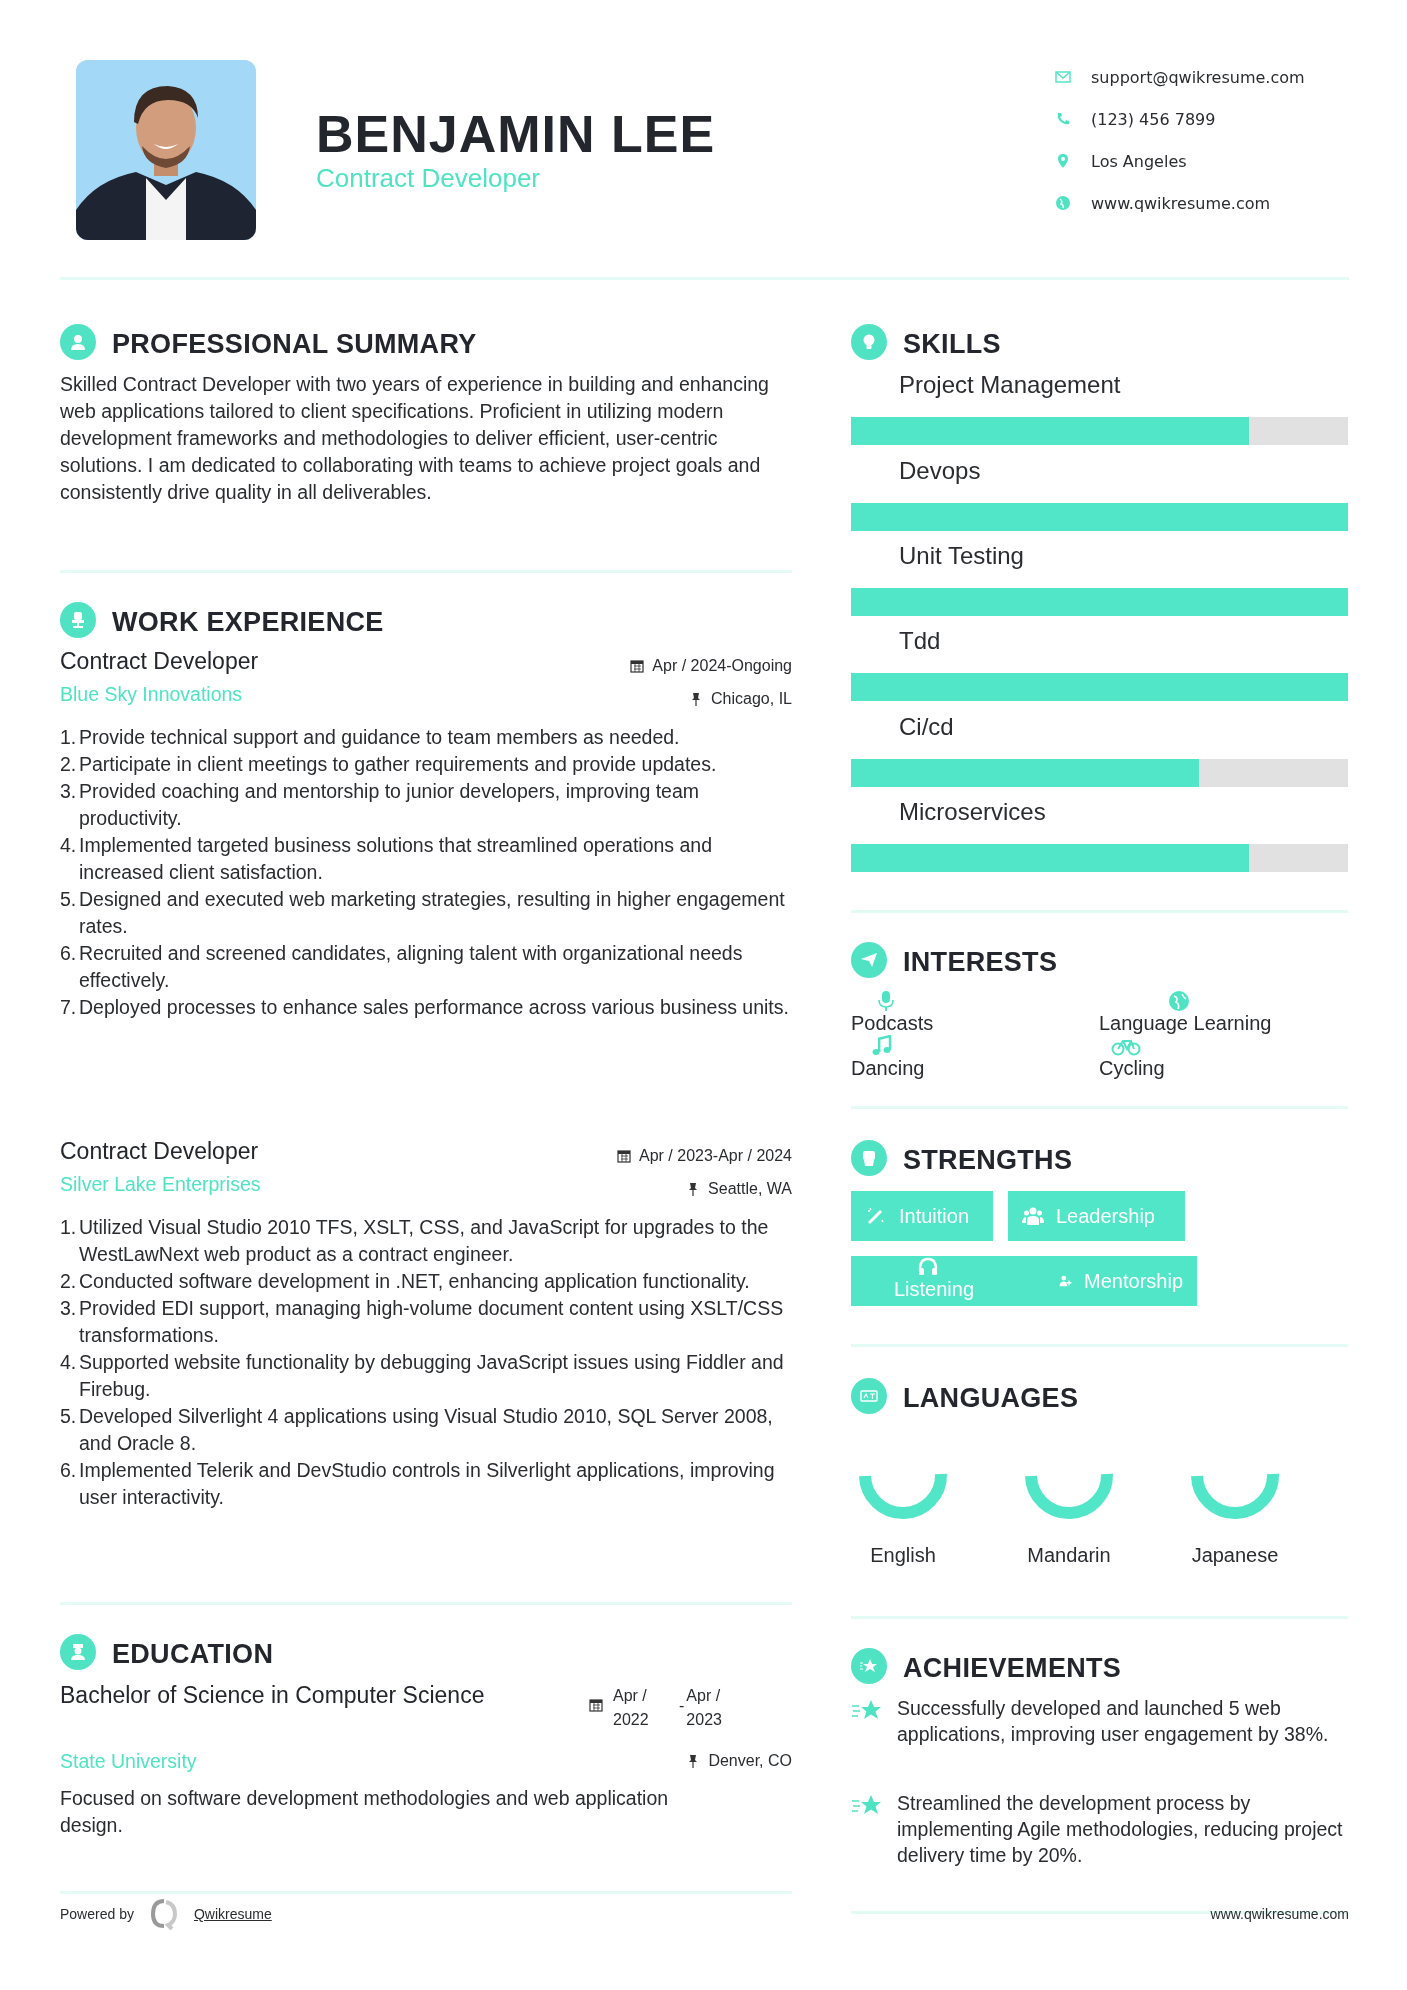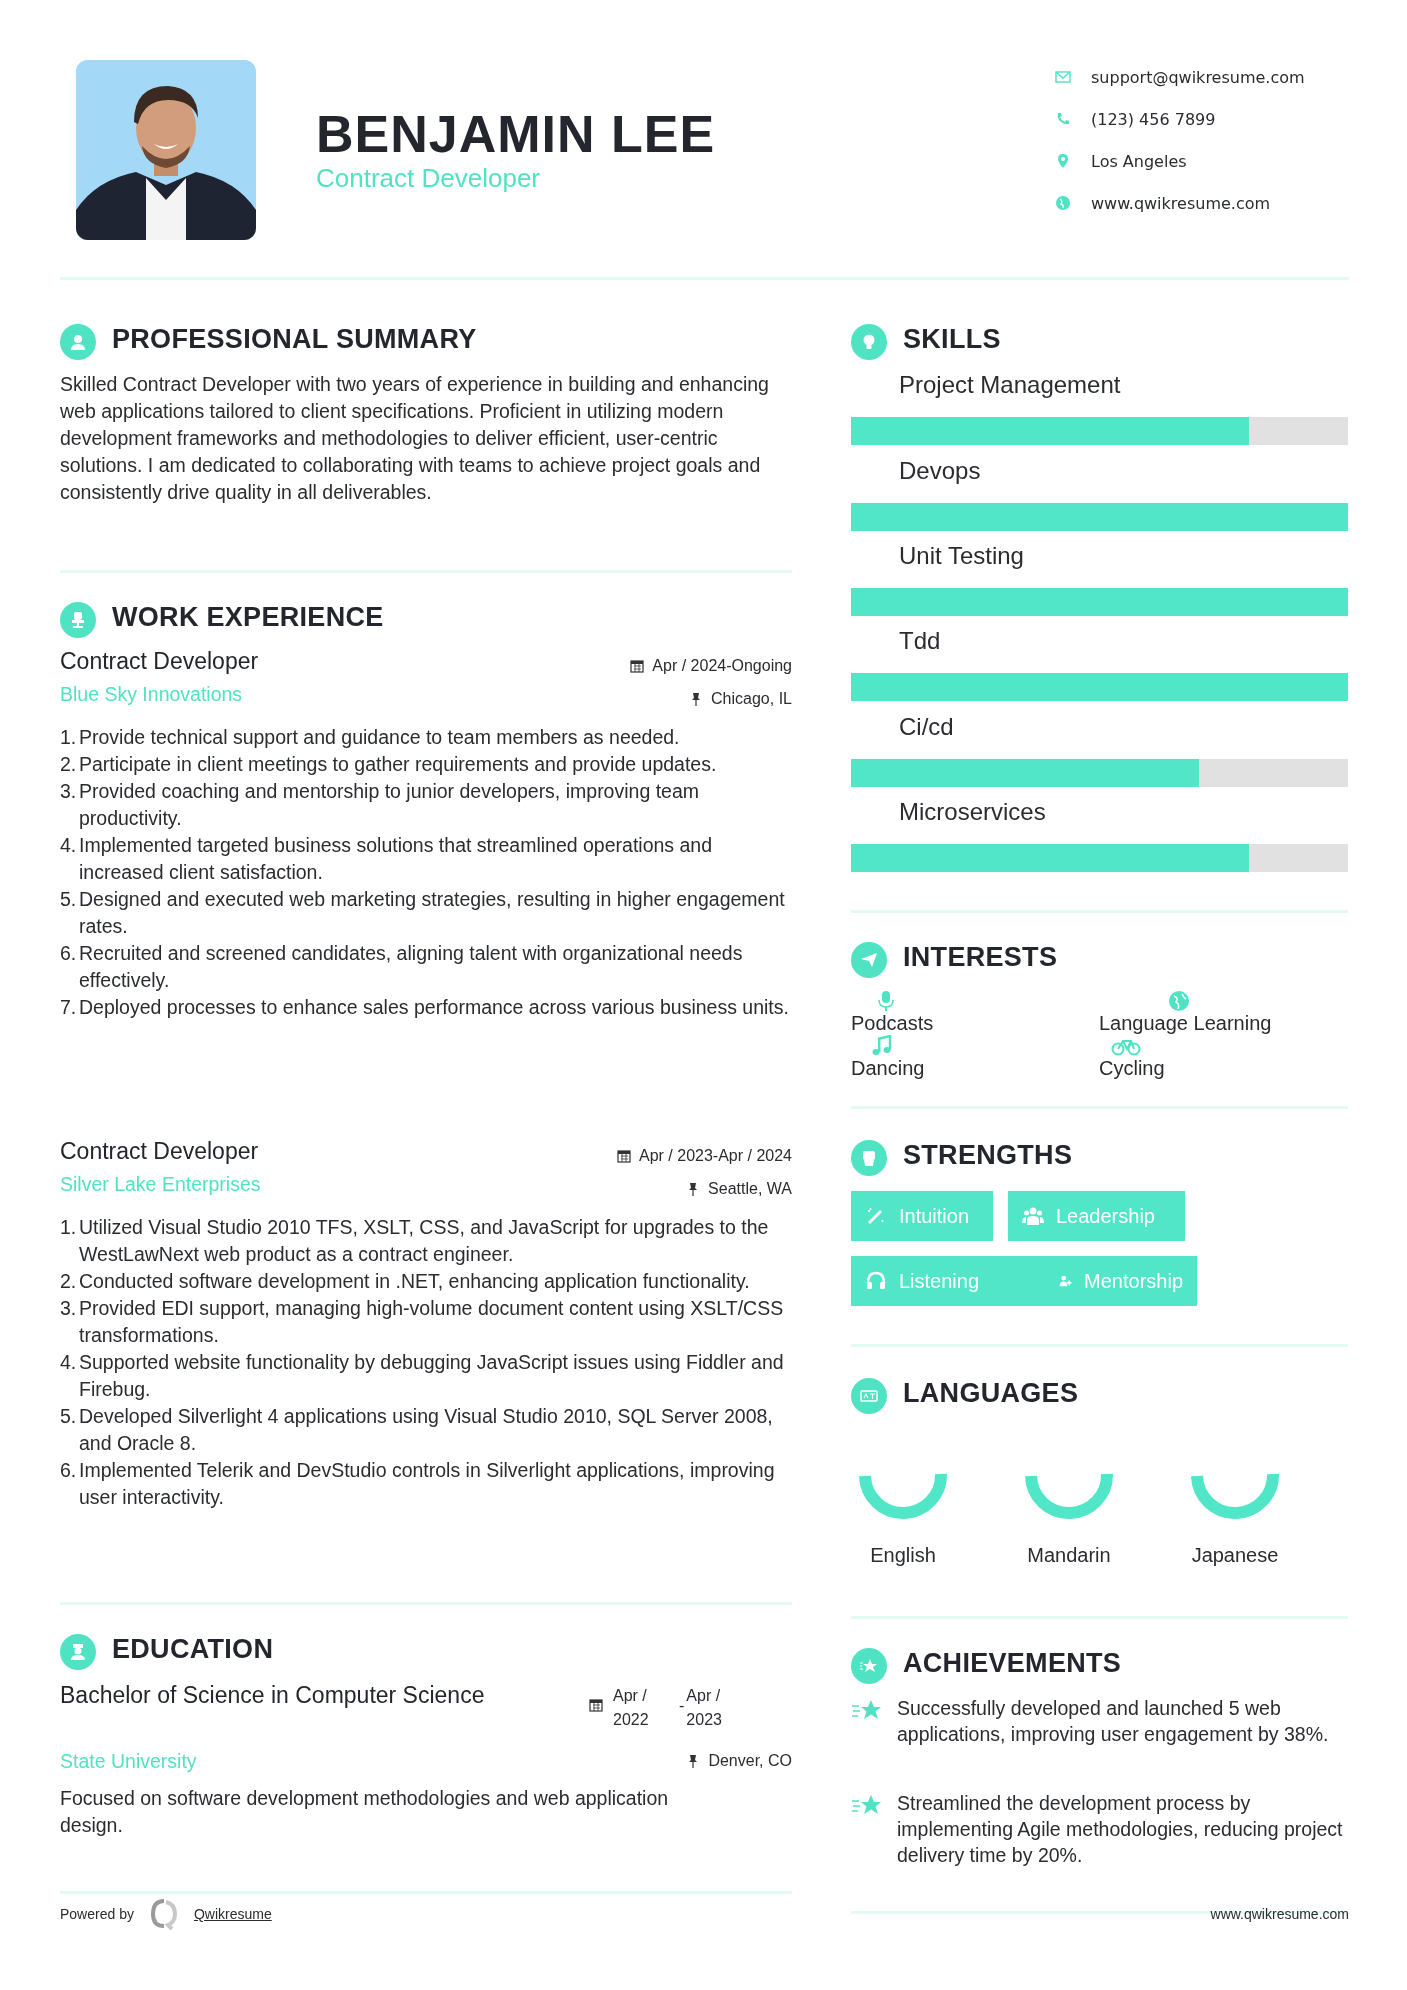--- a/index.html
+++ b/index.html
@@ -14,21 +14,21 @@
   .title { position: absolute; left: 316px; top: 163px; font-size: 26px; color: #4fe3c4; font-family: "Liberation Sans", sans-serif; }
 
   .contacts { position: absolute; left: 1055px; top: 56px; }
   .contact-row { display: flex; align-items: center; height: 42px; font-size: 16px; color: #2a2c30; }
   .contact-row .cicon { width: 36px; display: flex; align-items: center; color: #4fe3c4; }
   .contact-row .cicon svg { width: 16px; height: 16px; }
 
   .divider { position: absolute; height: 3px; background: #e3faf5; }
 
   
-  .sec-head { position: absolute; display: flex; align-items: flex-start; }
+  .sec-head { position: absolute; display: flex; align-items: flex-end; }
   .sec-icon { width: 36px; height: 36px; border-radius: 50%; background: #4fe3c4; display: flex; align-items: center; justify-content: center; margin-right: 16px; }
   .sec-icon svg { width: 20px; height: 20px; }
   .sec-title { font-family: "Liberation Sans", sans-serif; font-weight: 700; font-size: 27px; color: #23262d; letter-spacing: 0.3px; }
 
   .para { position: absolute; font-size: 19.5px; line-height: 27px; color: #2a2c30; font-family: "Liberation Sans", sans-serif; }
 
   
   .job { position: absolute; left: 60px; width: 732px; }
   .job-title { font-family: "Liberation Sans", sans-serif; font-size: 23px; color: #23262d; }
   .job-company { font-family: "Liberation Sans", sans-serif; font-size: 19.5px; color: #4fe3c4; margin-top: 8px; }
@@ -404,21 +404,21 @@
   <div class="chip" style="left:1008px; top:1191px; width:177px;">
     <svg viewBox="0 0 22 22">
         <circle cx="11" cy="6" r="3.5" fill="#ffffff"></circle>
         <circle cx="4.5" cy="8" r="2.5" fill="#ffffff"></circle>
         <circle cx="17.5" cy="8" r="2.5" fill="#ffffff"></circle>
         <path d="M5 20 L5 15 Q5 11 11 11 Q17 11 17 15 L17 20 Z" fill="#ffffff"></path>
         <path d="M0 18 Q0 12 4 12 L4 18 Z M22 18 Q22 12 18 12 L18 18 Z" fill="#ffffff"></path>
       </svg>
     <span>Leadership</span>
   </div>
-  <div class="chip" style="left:851px; top:1256px; width:166px;">
+  <div class="chip" style="left:851px; top:1256px; width:166px;flex-direction:column;">
     <svg viewBox="0 0 22 22">
         <path d="M3 13 Q3 3 11 3 Q19 3 19 13" fill="none" stroke="#ffffff" stroke-width="2.4"></path>
         <rect x="2" y="12" width="5" height="7" rx="1.5" fill="#ffffff"></rect>
         <rect x="15" y="12" width="5" height="7" rx="1.5" fill="#ffffff"></rect>
       </svg>
     <span>Listening</span>
   </div>
   <div class="chip" style="left:1015px; top:1256px; width:182px;padding-left:44px;">
     <svg viewBox="0 0 22 22">
         <circle cx="8" cy="6" r="4" fill="#ffffff"></circle>

